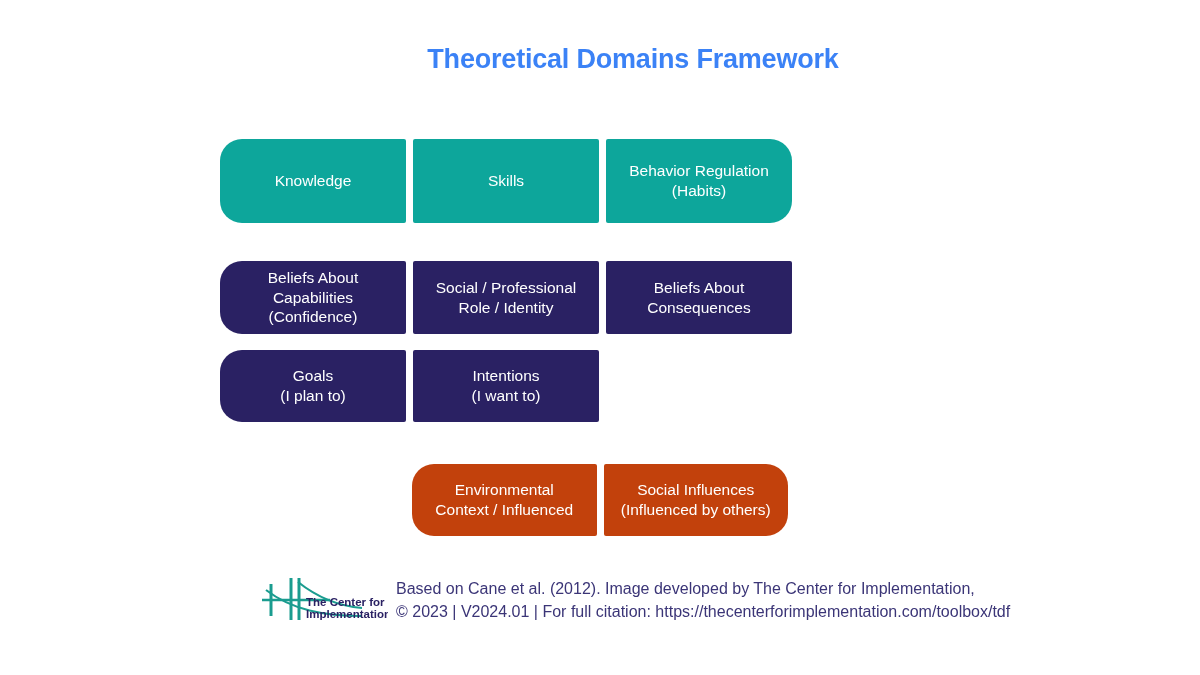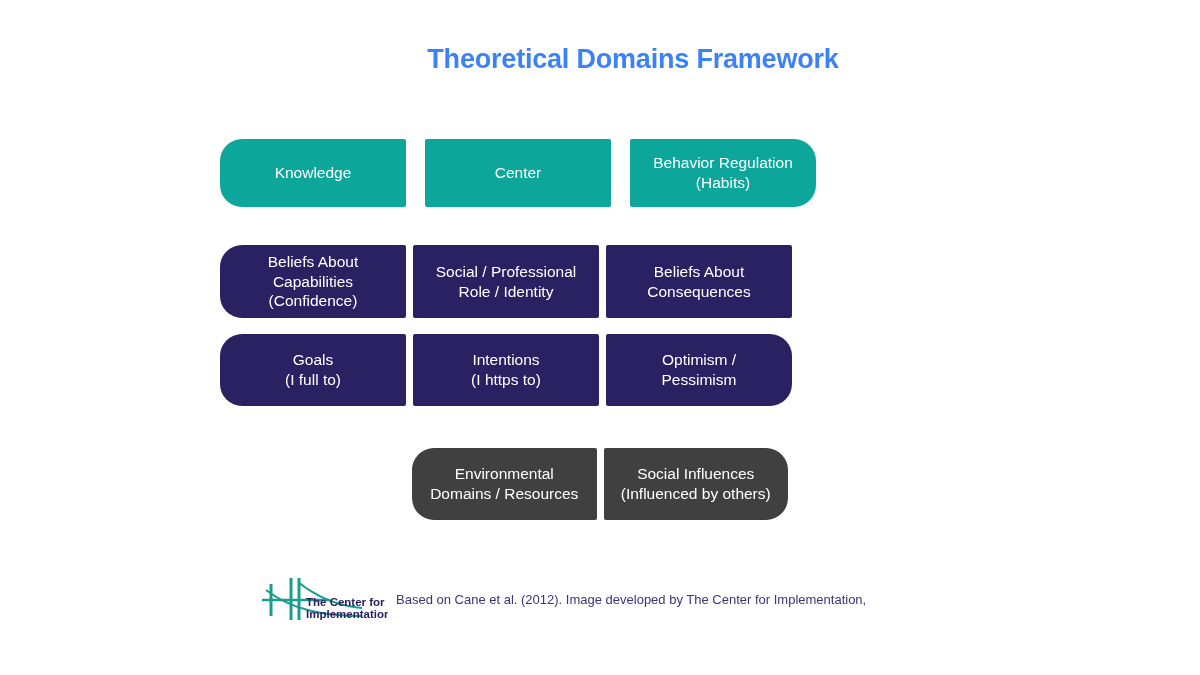--- a/index.html
+++ b/index.html
@@ -41,21 +41,21 @@
     left: 220px;
     top: 139px;
     width: 758px;
   }
 
   .row {
     display: flex;
     width: 758px;
     margin-bottom: 10px;
   }
-  .row.row-1 { height: 68px; margin-bottom: 38px; gap: 12px; }
+  .row.row-1 { height: 84px; margin-bottom: 38px; }
   .row.row-2 { height: 73px; margin-bottom: 16px; }
   .row.row-3 { height: 72px; margin-bottom: 42px; }
 
   .row.row-4 {
     height: 72px;
     width: 376px;
     margin-left: 192px;
     margin-bottom: 0;
   }
 
@@ -77,21 +77,21 @@
   .box.c1 { width: 186px; }
   .box.c2 { width: 186px; }
   .box.c3 { width: 186px; }
   .box.c4 { width: 186px; }
 
   .box.first { border-top-left-radius: 22px; border-bottom-left-radius: 22px; }
   .box.last  { border-top-right-radius: 22px; border-bottom-right-radius: 22px; }
 
   .teal   { background: #0da69b; }
   .navy   { background: #2a2163; }
-  .purple { background: #404040; justify-content: center; }
+  .purple { background: #c2410c; justify-content: center; }
 
   .box-label { display: block; }
 
   
   .footer {
     position: absolute;
     left: 258px;
     top: 576px;
     display: flex;
     align-items: center;
@@ -100,21 +100,21 @@
     width: 130px;
     height: 48px;
     position: relative;
     flex: 0 0 auto;
   }
   .logo svg { display: block; }
 
   .credit {
     margin-left: 8px;
     color: #3b3577;
-    font-size: 13px;
+    font-size: 16px;
     line-height: 1.45;
     white-space: nowrap;
   }
   .credit div { display: block; }
 </style>
 </head>
 <body>
 
 <div id="canvas">
 
@@ -123,21 +123,21 @@
   <div class="grid">
 
     <div class="row row-1">
       <div class="box teal c1 first">
         <span>
           <span class="box-label">Knowledge</span>
         </span>
       </div>
       <div class="box teal c2">
         <span>
-          <span class="box-label">Center</span>
+          <span class="box-label">Skills</span>
         </span>
       </div>
       <div class="box teal c4 last">
         <span>
           <span class="box-label">Behavior Regulation</span>
           <span class="box-label">(Habits)</span>
         </span>
       </div>
     </div>
 
@@ -160,42 +160,36 @@
           <span class="box-label">Beliefs About</span>
           <span class="box-label">Consequences</span>
         </span>
       </div>
     </div>
 
     <div class="row row-3">
       <div class="box navy c1 first">
         <span>
           <span class="box-label">Goals</span>
-          <span class="box-label">(I full to)</span>
+          <span class="box-label">(I plan to)</span>
         </span>
       </div>
       <div class="box navy c2">
         <span>
           <span class="box-label">Intentions</span>
-          <span class="box-label">(I https to)</span>
-        </span>
-      </div>
-      <div class="box navy c4 last">
-        <span>
-          <span class="box-label">Optimism /</span>
-          <span class="box-label">Pessimism</span>
+          <span class="box-label">(I want to)</span>
         </span>
       </div>
     </div>
 
     <div class="row row-4">
       <div class="box purple c2 first">
         <span>
           <span class="box-label">Environmental</span>
-          <span class="box-label">Domains / Resources</span>
+          <span class="box-label">Context / Influenced</span>
         </span>
       </div>
       <div class="box purple c3 last">
         <span>
           <span class="box-label">Social Influences</span>
           <span class="box-label">(Influenced by others)</span>
         </span>
       </div>
     </div>
 
@@ -218,17 +212,18 @@
         </g>
         <g>
           <text x="48" y="30" font-family="Liberation Sans, sans-serif" font-size="11.5" font-weight="bold" fill="#2a2163">The Center for</text>
           <text x="48" y="42" font-family="Liberation Sans, sans-serif" font-size="11.5" font-weight="bold" fill="#2a2163">Implementation</text>
         </g>
       </svg>
     </div>
 
     <div class="credit">
       <div>Based on Cane et al. (2012). Image developed by The Center for Implementation,</div>
+      <div>© 2023 | V2024.01 | For full citation: https://thecenterforimplementation.com/toolbox/tdf</div>
     </div>
 
   </div>
 
 </div>
 
 </body></html>

